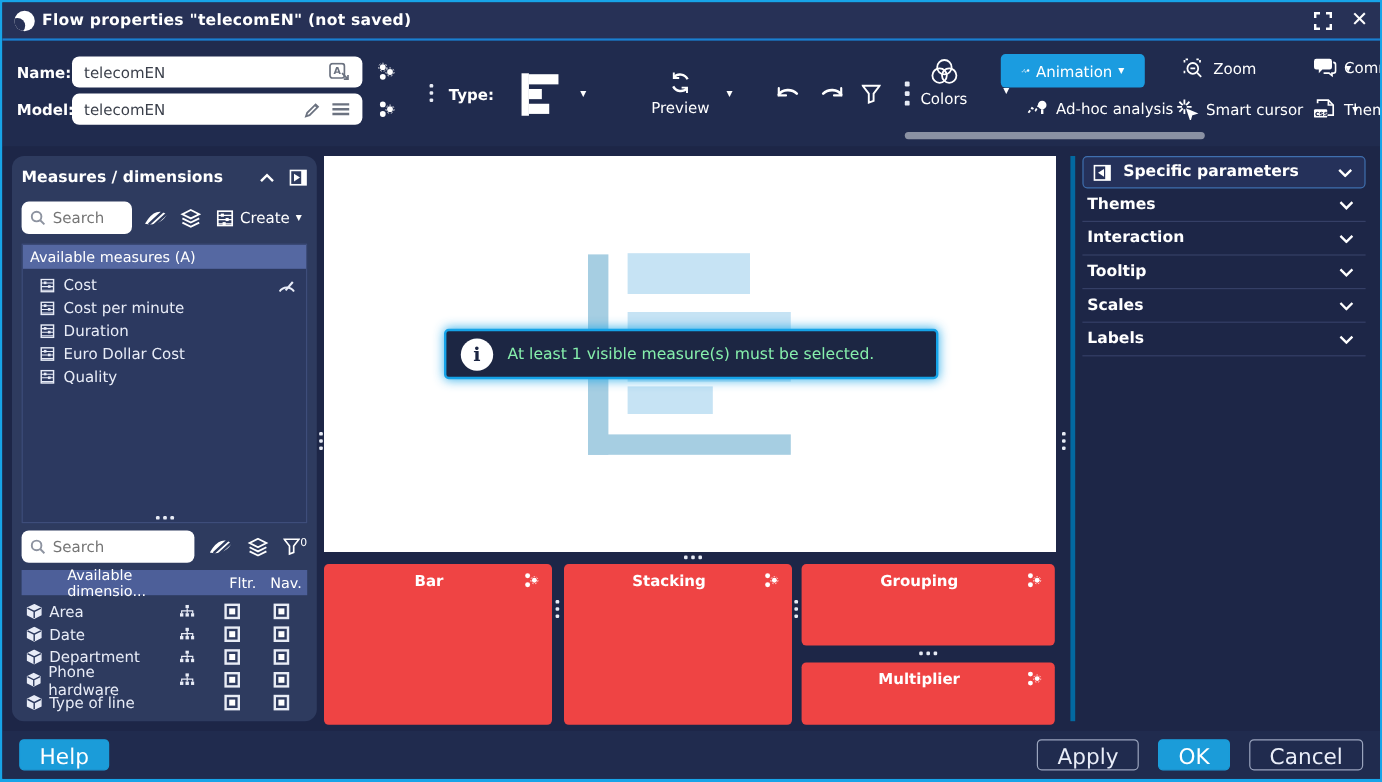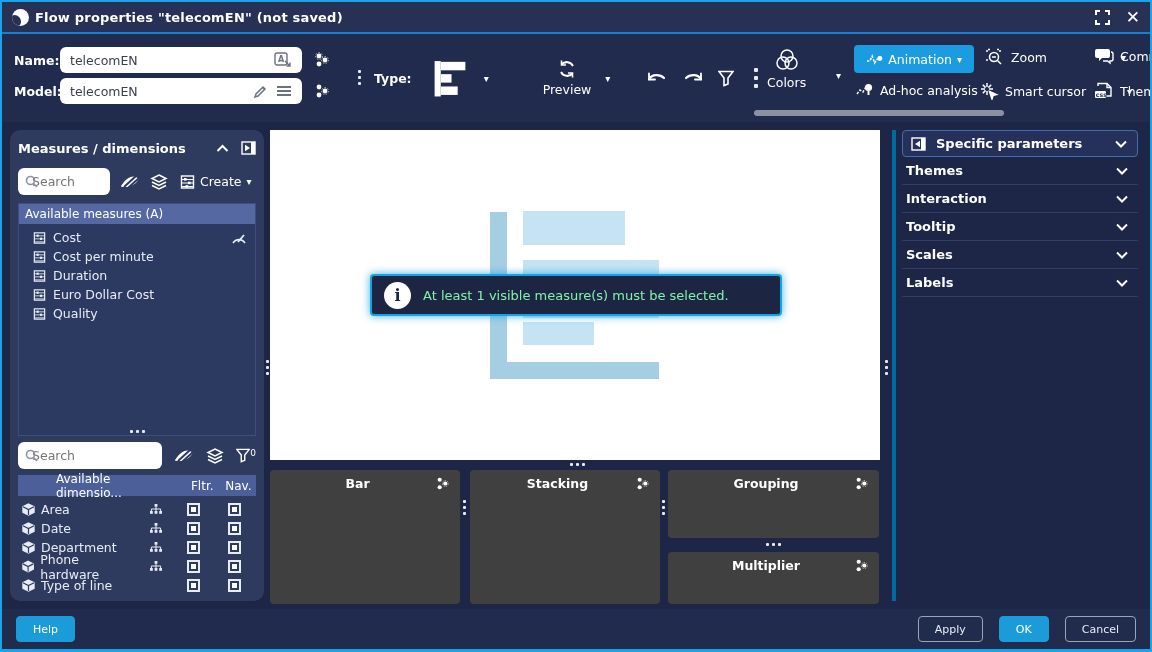--- a/index.html
+++ b/index.html
@@ -26,42 +26,42 @@
   .dots-v i, .dots-h i { width:3px; height:3px; background:#e7ebf5; border-radius:1px; display:block; }
   .dots-h { display:flex; flex-direction:row; gap:3px; }
   .toolbar-mid { position:absolute; left:372px; top:0; height:88px; display:flex; align-items:center; gap:14px; }
   .type-ico { margin-left:4px; }
   .caret { color:#fff; font-size:10px; }
   .v-stack { display:flex; flex-direction:column; align-items:center; gap:3px; color:#fff; font-size:12.5px; }
   .tool-ic { color:#fff; }
   .tb-group-right { position:absolute; top:0; left:752px; right:0; height:88px; overflow:hidden; }
   .colors-blk { position:absolute; left:13px; top:14px; }
   .colors-caret { position:absolute; left:82px; top:36px; }
-  .anim-btn { position:absolute; left:100px; top:11px; width:120px; height:28px; background:#1b9ce0; border-radius:4px; display:flex; align-items:center; padding:0 12px; gap:5px; color:#fff; font-size:12.5px; cursor:pointer; }
+  .anim-btn { position:absolute; left:80px; top:11px; width:120px; height:28px; background:#1b9ce0; border-radius:4px; display:flex; align-items:center; padding:0 17px; gap:5px; color:#fff; font-size:12.5px; cursor:pointer; }
   .anim-btn .caret { margin-left:auto; }
   .adhoc { position:absolute; left:102px; top:48px; display:flex; align-items:center; gap:6px; color:#fff; font-size:12.5px; cursor:pointer; }
   .zoom-blk { position:absolute; left:232px; top:14px; width:140px; display:flex; align-items:center; gap:6px; color:#fff; font-size:12.5px; cursor:pointer; }
   .zoom-blk .caret { margin-left:auto; }
   .smart { position:absolute; left:226px; top:48px; display:flex; align-items:center; gap:6px; color:#fff; font-size:12.5px; cursor:pointer; width:152px; }
   .smart .caret { margin-left:auto; }
   .comments { position:absolute; left:340px; top:14px; display:flex; align-items:center; gap:6px; color:#fff; font-size:12.5px; white-space:nowrap; cursor:pointer; }
   .themes-t { position:absolute; left:340px; top:48px; display:flex; align-items:center; gap:6px; color:#fff; font-size:12.5px; white-space:nowrap; cursor:pointer; }
   .hscroll { position:absolute; left:752px; top:76px; width:250px; height:6px; border-radius:3px; background:#8a91a3; }
 
   
   .content { flex:1; position:relative; background:#1d2647; }
 
   
   .left-panel { position:absolute; left:8px; top:8px; width:254px; bottom:8px; background:#2e3b5f; border-radius:10px; display:flex; flex-direction:column; padding:6px 8px; }
   .lp-head { display:flex; align-items:center; height:24px; color:#fff; }
   .lp-title { font-size:13px; font-weight:bold; }
   .lp-head-ic { margin-left:auto; display:flex; gap:12px; align-items:center; }
   .search-row { display:flex; align-items:center; margin-top:8px; gap:10px; }
   .search-box { position:relative; }
-  .search-input { height:27px; background:#fff; border:none; border-radius:6px; padding:0 6px 0 14px; font-size:12.5px; color:#444; font-family:inherit; outline:none; width:100%; }
+  .search-input { height:27px; background:#fff; border:none; border-radius:6px; padding:0 6px 0 26px; font-size:12.5px; color:#444; font-family:inherit; outline:none; width:100%; }
   .search-ic { position:absolute; left:7px; top:7px; }
   .s1 { width:92px; } .s2 { width:150px; }
   .measures-box { margin-top:8px; border:1px solid #3e4d7a; background:#2c3960; flex:1; display:flex; flex-direction:column; overflow:hidden; }
   .m-header { background:#5568a2; color:#fff; font-size:12px; padding:2px 6px; height:20px; display:flex; align-items:center; }
   .mrow { display:flex; align-items:center; gap:7px; color:#e8ecf7; font-size:12.5px; height:19px; padding:0 8px 0 14px; cursor:pointer; }
   .mrow .right-ic { margin-left:auto; }
   .handle-dots { display:flex; justify-content:center; padding:2px 0; }
   .search-row2 { display:flex; align-items:center; gap:12px; margin-top:6px; }
   .fcount { color:#fff; font-size:9px; vertical-align:top; }
   .dim-table { margin-top:6px; }
@@ -90,37 +90,37 @@
   .wm-b3 { left:253px; top:192px; width:71px; height:23px; background:#c6e3f4; }
   .toast { position:absolute; left:100px; top:144px; width:412px; height:42px; background:#1c2643; border:2px solid #15a3e8; border-radius:4px; box-shadow:0 0 9px rgba(23,164,232,.85); display:flex; align-items:center; padding:0 12px; gap:12px; }
   .info-c { width:27px; height:27px; border-radius:50%; background:#fff; color:#1c2643; display:flex; align-items:center; justify-content:center; font-weight:bold; font-size:16px; font-family:"DejaVu Serif",serif; flex:0 0 auto; }
   .toast-txt { color:#86efac; font-size:13px; }
 
   
   .vsplit { position:absolute; width:8px; display:flex; align-items:center; justify-content:center; cursor:col-resize; }
   .hsplit { position:absolute; height:8px; display:flex; align-items:center; justify-content:center; cursor:row-resize; }
 
   
-  .zone { position:absolute; background:#404040; border-radius:4px; padding:6px 10px; }
+  .zone { position:absolute; background:#ef4444; border-radius:4px; padding:6px 10px; }
   .zone-head { display:flex; align-items:center; color:#fff; font-size:12.5px; font-weight:bold; }
   .zone-head span { flex:1; text-align:center; }
   .z-bar { left:268px; top:348px; width:190px; height:134px; }
   .z-stack { left:468px; top:348px; width:190px; height:134px; }
   .z-group { left:666px; top:348px; width:211px; height:68px; }
   .z-mult { left:666px; top:430px; width:211px; height:52px; }
 
   
   .right-panel { position:absolute; left:890px; top:8px; right:8px; bottom:8px; border-left:4px solid #0369a1; padding:0 4px 0 6px; }
   .rp-sec0 { display:flex; align-items:center; gap:10px; color:#fff; font-size:13px; font-weight:bold; border:1px solid #3f6fae; border-radius:4px; height:27px; padding:0 10px 0 8px; cursor:pointer; background:#25315a; }
   .rp-sec0 .chev, .rp-row .chev { margin-left:auto; }
   .rp-row { display:flex; align-items:center; color:#fff; font-size:13px; font-weight:bold; height:28px; border-bottom:1px solid #353f66; padding:0 10px 0 4px; cursor:pointer; }
 
   
   .footer { height:40px; flex:0 0 auto; display:flex; align-items:center; padding:0 14px; background:#202b4e; }
-  .btn { height:26px; border-radius:4px; font-size:11px; font-family:inherit; cursor:pointer; padding:4px 16px; }
+  .btn { height:26px; border-radius:4px; font-size:18px; font-family:inherit; cursor:pointer; padding:4px 16px; }
   .btn-blue { background:#1b9cd9; color:#fff; border:1px solid #1b9cd9; }
   .btn-ghost { background:transparent; color:#e9edf8; border:1px solid #9aa4bd; }
   .f-right { margin-left:auto; display:flex; gap:16px; }
   svg { display:block; }
 </style>
 </head>
 <body>
 
 <div class="dialog">
 

